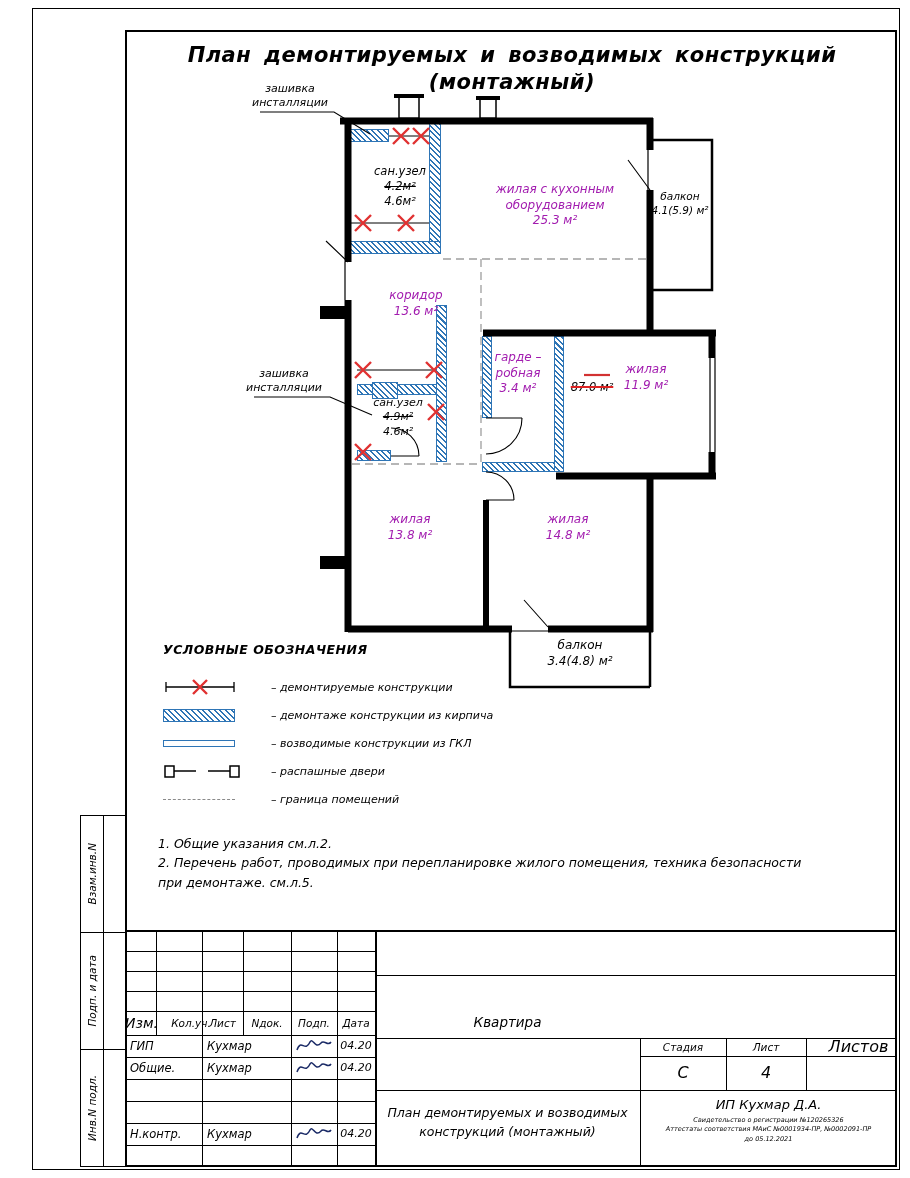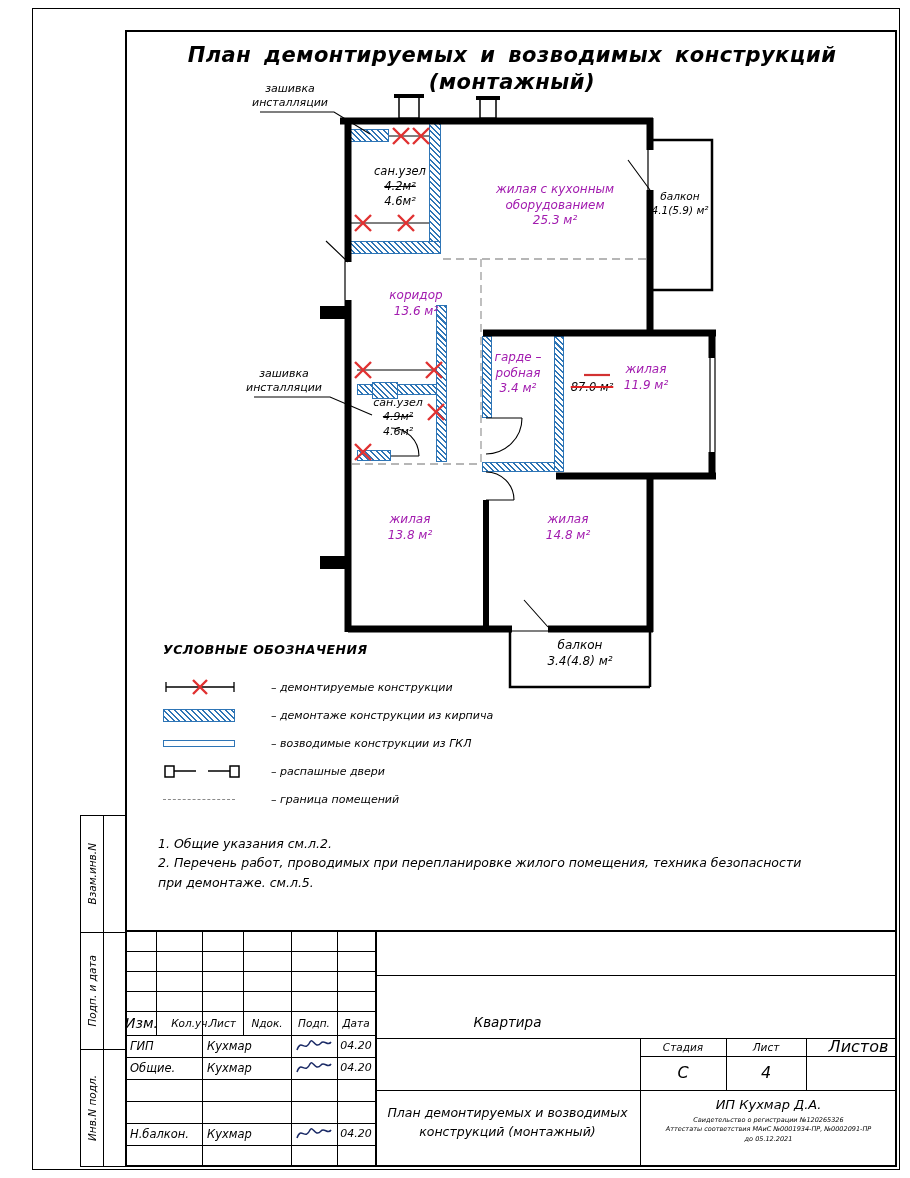--- a/index.html
+++ b/index.html
@@ -254,21 +254,21 @@
 
   <div class="celll" style="left:130px;top:1057px;width:70px;height:22px;line-height:22px;font-size:11.5px">Общие.</div>
   <div class="celll" style="left:207px;top:1057px;width:80px;height:22px;line-height:22px;font-size:11.5px">Кухмар</div>
   <div class="abs" style="left:295px;top:1058px;z-index:5">
     <svg width="38" height="19" viewBox="0 0 38 19">
         <path d="M2,14 C6,2 10,17 15,6 C18,1 20,14 26,7 C29,3 33,11 36,6" stroke="#1a2a66" stroke-width="1.5" fill="none"></path>
       </svg>
   </div>
   <div class="cellc" style="left:337px;top:1057px;width:38px;height:22px;line-height:22px;font-size:11px">04.20</div>
 
-  <div class="celll" style="left:130px;top:1123px;width:70px;height:22px;line-height:22px;font-size:11.5px">Н.балкон.</div>
+  <div class="celll" style="left:130px;top:1123px;width:70px;height:22px;line-height:22px;font-size:11.5px">Н.контр.</div>
   <div class="celll" style="left:207px;top:1123px;width:80px;height:22px;line-height:22px;font-size:11.5px">Кухмар</div>
   <div class="abs" style="left:295px;top:1124px;z-index:5">
     <svg width="38" height="19" viewBox="0 0 38 19">
         <path d="M2,14 C6,2 10,17 15,6 C18,1 20,14 26,7 C29,3 33,11 36,6" stroke="#1a2a66" stroke-width="1.5" fill="none"></path>
       </svg>
   </div>
   <div class="cellc" style="left:337px;top:1123px;width:38px;height:22px;line-height:22px;font-size:11px">04.20</div>
 
   <div class="cellc" style="left:375px;top:996px;width:265px;height:52px;line-height:52px;font-size:13.5px">Квартира</div>
   <div class="cellc" style="left:640px;top:1038px;width:86px;height:18px;line-height:18px;font-size:10.5px">Стадия</div>

